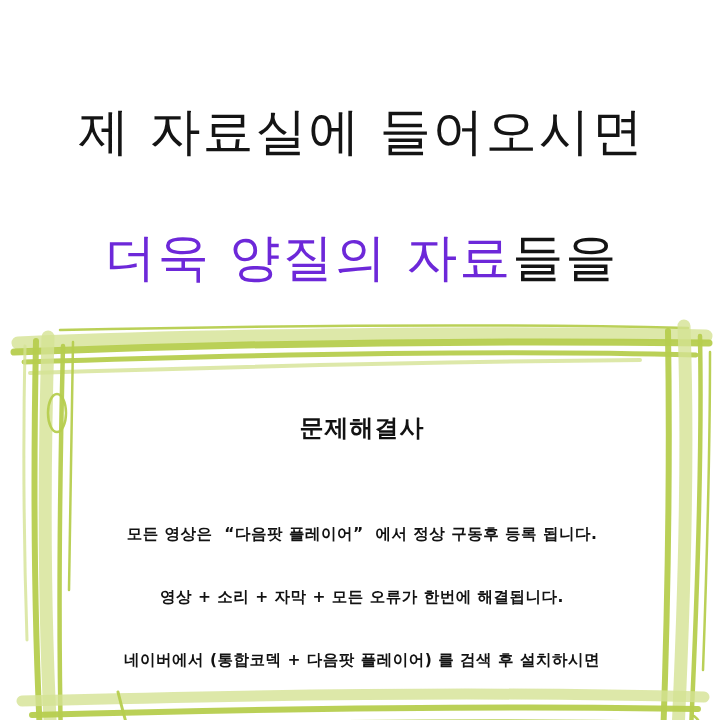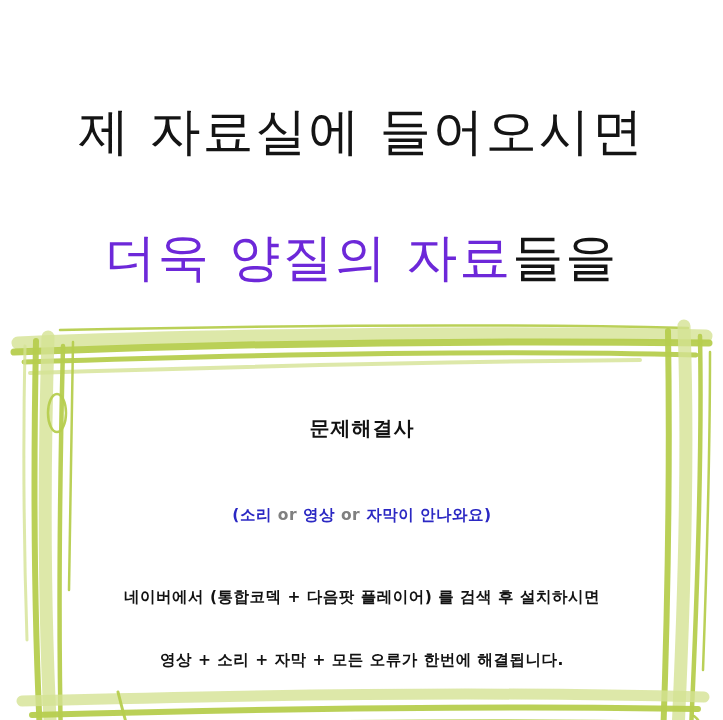--- a/index.html
+++ b/index.html
@@ -49,21 +49,21 @@
     left: 78px;
     top: 337px;
     width: 568px;
     text-align: center;
     font-weight: bold;
     color: #121212;
     white-space: pre-wrap;
     letter-spacing: 0.5px;
     z-index: 2;
   }
-  .n-title { font-size: 20px; height: 31px; line-height: 26px; letter-spacing: 1px; }
+  .n-title { font-size: 24px; height: 31px; line-height: 26px; letter-spacing: 1px; }
   .n-line  { font-size: 15.5px; height: 25px; line-height: 25px; }
   .n-blue  { color: #2b28c3; }
   .n-gray  { color: #808080; }
 </style>
 </head>
 <body>
 
 <div class="canvas">
 
   <div class="header">
@@ -96,24 +96,24 @@
     <path class="gA" stroke-width="6" d="M32,675 C260,669 500,665 698,669"></path>
     <path class="gA" stroke-width="4.5" d="M16,689 C240,683 450,679 688,683"></path>
     <path class="gA" stroke-width="11" d="M28,707 C260,701 500,698 712,703"></path>
     <path class="gB" stroke-width="5" d="M45,719 C300,714 550,711 700,713"></path>
     <path class="gA" stroke-width="3" d="M118,652 C124,676 130,700 138,719"></path>
   </svg>
 
   <div class="notice">
     <div class="n-title">문제해결사</div>
 
-    <div class="n-line"><span class="n-blue">(소리 </span><span class="n-gray">or</span><span class="n-blue"> 영상 </span><span class="n-gray">or</span><span class="n-blue"> 자막이 안나와요)</span></div>
 
+    <div class="n-line">모든 영상은  “다음팟 플레이어”  에서 정상 구동후 등록 됩니다.</div>
+    <div class="n-line">영상 + 소리 + 자막 + 모든 오류가 한번에 해결됩니다.</div>
     <div class="n-line">네이버에서 (통합코덱 + 다음팟 플레이어) 를 검색 후 설치하시면</div>
-    <div class="n-line">영상 + 소리 + 자막 + 모든 오류가 한번에 해결됩니다.</div>
 
     
     
 
     
 
     
 
     
     

